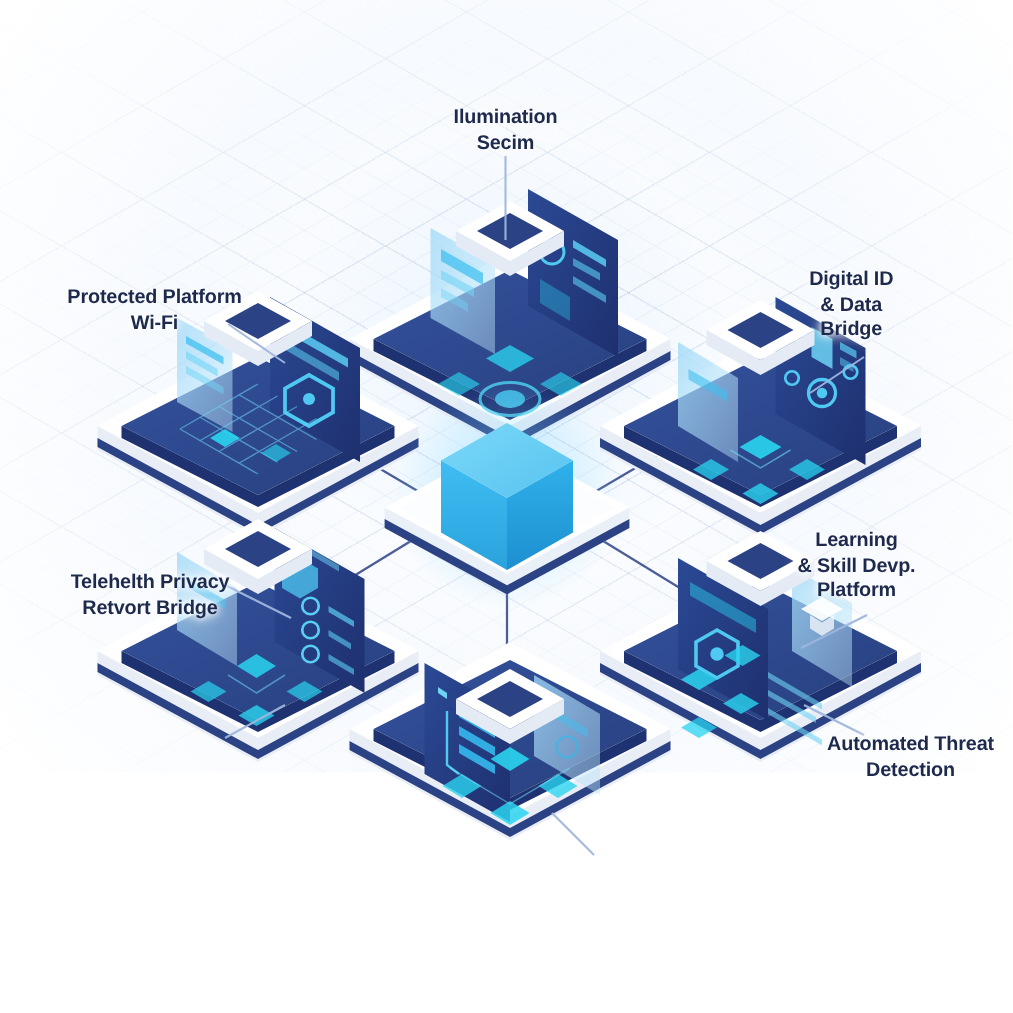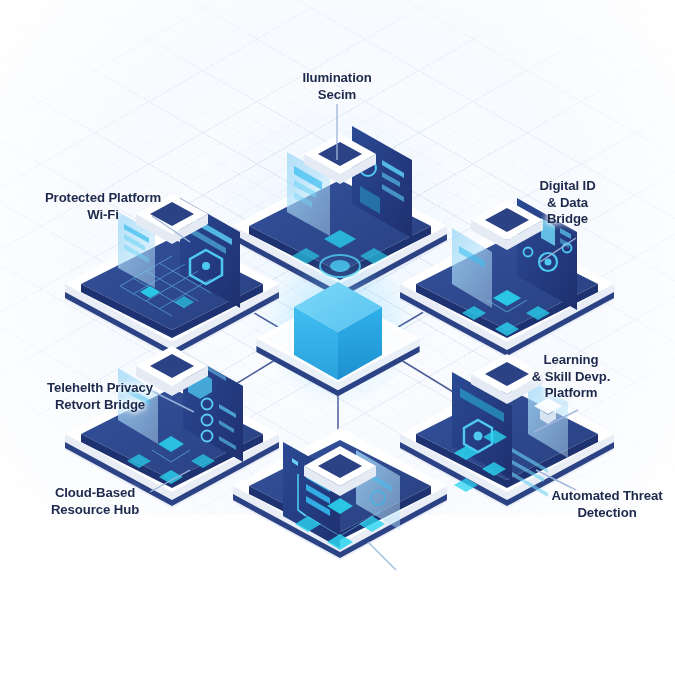--- a/index.html
+++ b/index.html
@@ -351,22 +351,20 @@
   <div class="lbl lc" style="left:8px;top:190px;width:190px;">Protected Platform
 Wi-Fi</div>
 
   <div class="lbl lr" style="left:505px;top:178px;width:125px;">Digital ID
 &amp; Data
 Bridge</div>
 
   <div class="lbl lc" style="left:20px;top:380px;width:160px;">Telehelth Privacy
 Retvort Bridge</div>
 
-  <div class="lbl lc" style="left:20px;top:485px;width:150px;">Cloud-Based
-Resource Hub</div>
 
   <div class="lbl lr" style="left:510px;top:352px;width:122px;">Learning
 &amp; Skill Devp.
 Platform</div>
 
   <div class="lbl lc" style="left:537px;top:488px;width:140px;">Automated Threat
 Detection</div>
 
 </div>
 

